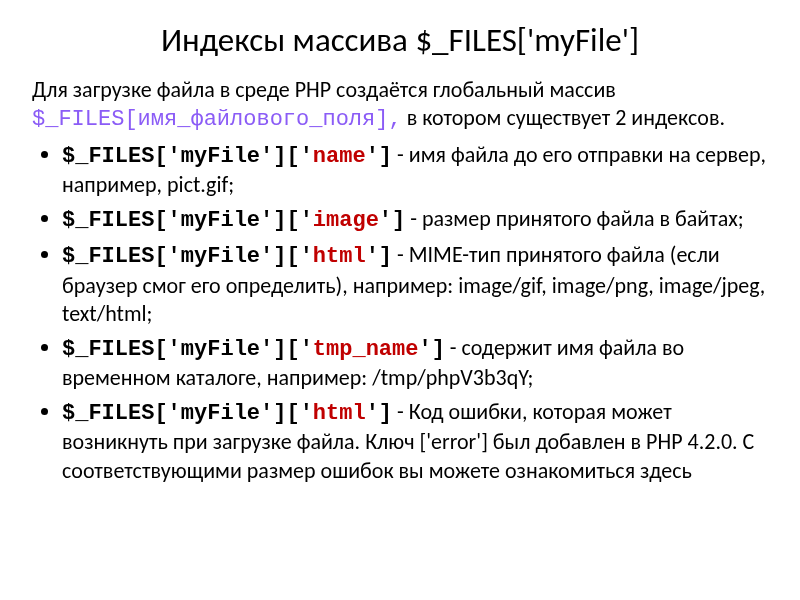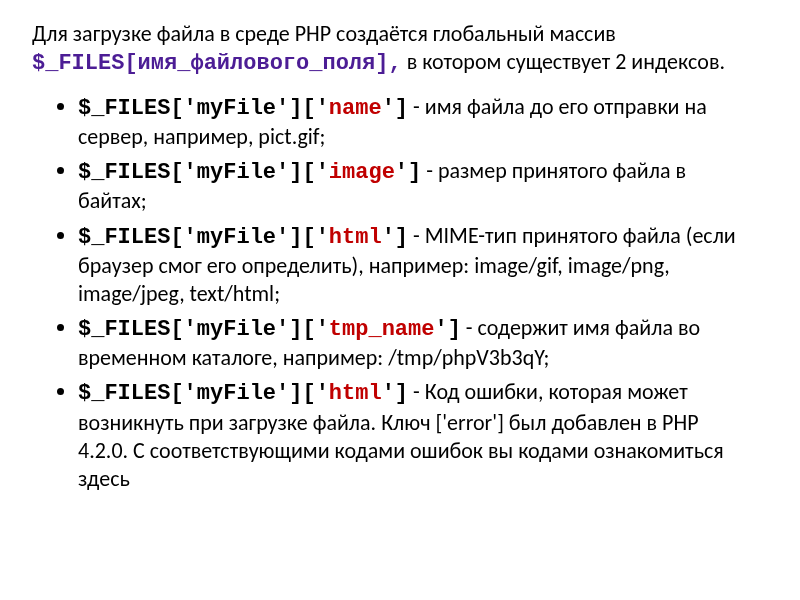--- a/index.html
+++ b/index.html
@@ -21,60 +21,60 @@
     margin: 0 0 16px 0;
     font-weight: normal;
   }
   .intro {
     font-size: 22px;
     line-height: 1.25;
     margin-bottom: 8px;
   }
   .intro .codeblue {
     font-family: "Courier New", monospace;
-    color: #4c1d95;
-    font-weight: bold;
+    color: #8b5cf6;
   }
   ul {
-    margin: 16px;
+    margin: 0;
     padding-left: 30px;
   }
   li {
     font-size: 22px;
     line-height: 1.28;
     margin-bottom: 6px;
   }
   li .code {
     font-family: "Courier New", monospace;
     font-weight: bold;
   }
   li .code .red {
     color: #c00000;
     font-weight: bold;
   }
 </style>
 </head>
 <body>
 
 <div class="slide">
+  <h1 class="title">Индексы массива $_FILES['myFile']</h1>
 
   <div class="intro">
     <span>Для загрузке файла в среде PHP создаётся глобальный массив </span><span class="codeblue">$_FILES[имя_файлового_поля],</span><span> в котором существует 2 индексов.</span>
   </div>
 
   <ul>
     <li>
       <span class="code"><span>$_FILES['myFile']['</span><span class="red">name</span><span>']</span></span><span>  - имя файла до его отправки на сервер, например, pict.gif;</span>
     </li>
     <li>
       <span class="code"><span>$_FILES['myFile']['</span><span class="red">image</span><span>']</span></span><span>  - размер принятого файла в байтах;</span>
     </li>
     <li>
       <span class="code"><span>$_FILES['myFile']['</span><span class="red">html</span><span>']</span></span><span>  - MIME-тип принятого файла (если браузер смог его определить), например: image/gif, image/png, image/jpeg, text/html;</span>
     </li>
     <li>
       <span class="code"><span>$_FILES['myFile']['</span><span class="red">tmp_name</span><span>']</span></span><span>  - содержит имя файла во временном каталоге, например: /tmp/phpV3b3qY;</span>
     </li>
     <li>
-      <span class="code"><span>$_FILES['myFile']['</span><span class="red">html</span><span>']</span></span><span> - Код ошибки, которая может возникнуть при загрузке файла. Ключ ['error'] был добавлен в PHP 4.2.0. С соответствующими кодами ошибок вы кодами ознакомиться здесь</span>
+      <span class="code"><span>$_FILES['myFile']['</span><span class="red">html</span><span>']</span></span><span> - Код ошибки, которая может возникнуть при загрузке файла. Ключ ['error'] был добавлен в PHP 4.2.0. С соответствующими размер ошибок вы можете ознакомиться здесь</span>
     </li>
   </ul>
 </div>
 
 </body></html>

